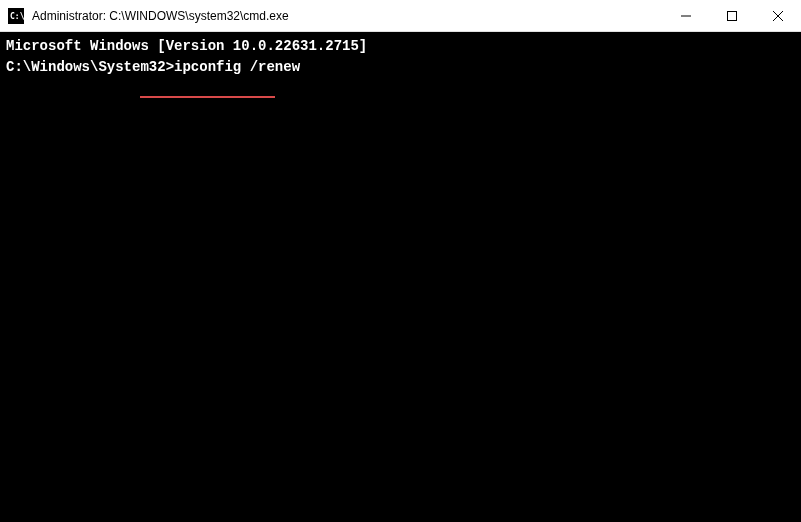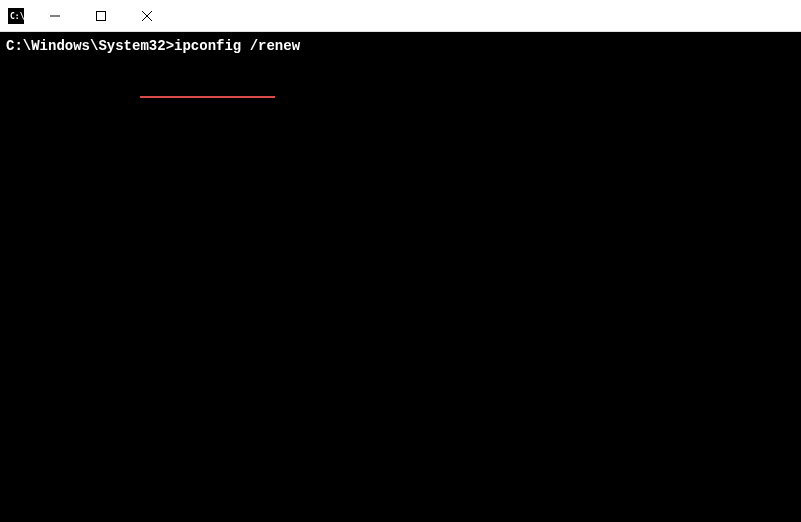--- a/index.html
+++ b/index.html
@@ -91,37 +91,39 @@
 <body>
 
 <div class="window">
   <div class="titlebar">
     <div class="titlebar-icon">
       <svg viewBox="0 0 16 16">
         <rect x="0" y="0" width="16" height="16" fill="#000000"></rect>
         <text x="2" y="11" font-size="8" font-family="monospace" fill="#ffffff" font-weight="bold">C:\</text>
       </svg>
     </div>
+    <div class="titlebar-title">Administrator: C:\WINDOWS\system32\cmd.exe</div>
     <div class="titlebar-controls">
       <div class="titlebar-btn">
         <svg width="10" height="10" viewBox="0 0 10 10">
           <line x1="0" y1="5" x2="10" y2="5" stroke="currentColor" stroke-width="1"></line>
         </svg>
       </div>
       <div class="titlebar-btn">
         <svg width="10" height="10" viewBox="0 0 10 10">
           <rect x="0.5" y="0.5" width="9" height="9" fill="none" stroke="currentColor" stroke-width="1"></rect>
         </svg>
       </div>
       <div class="titlebar-btn close">
         <svg width="10" height="10" viewBox="0 0 10 10">
           <line x1="0" y1="0" x2="10" y2="10" stroke="currentColor" stroke-width="1"></line>
           <line x1="10" y1="0" x2="0" y2="10" stroke="currentColor" stroke-width="1"></line>
         </svg>
       </div>
     </div>
   </div>
   <div class="terminal">
+    <div class="terminal-line">Microsoft Windows [Version 10.0.22631.2715]</div>
     <div class="terminal-line"></div>
     <div class="terminal-line prompt-line"><span>C:\Windows\System32&gt;</span><span>ipconfig /renew</span></div>
     <div class="underline-annotation"></div>
   </div>
 </div>
 
 </body></html>

